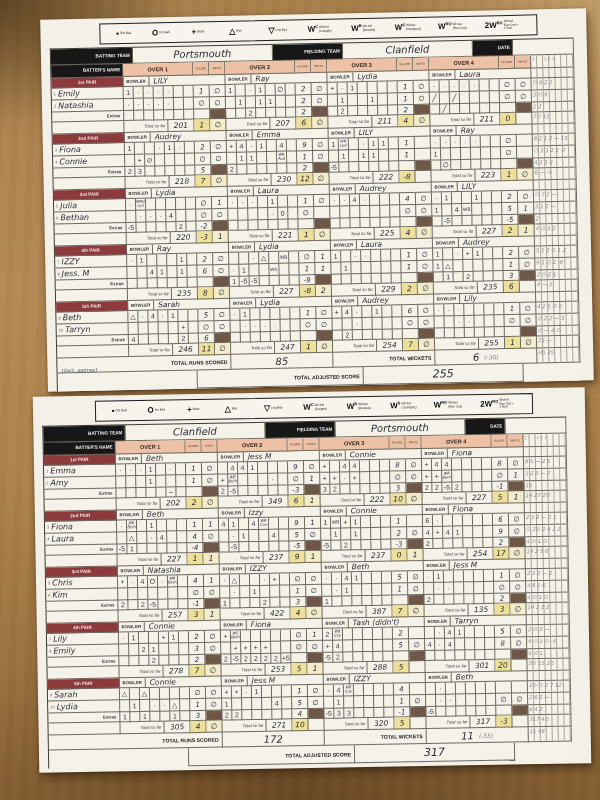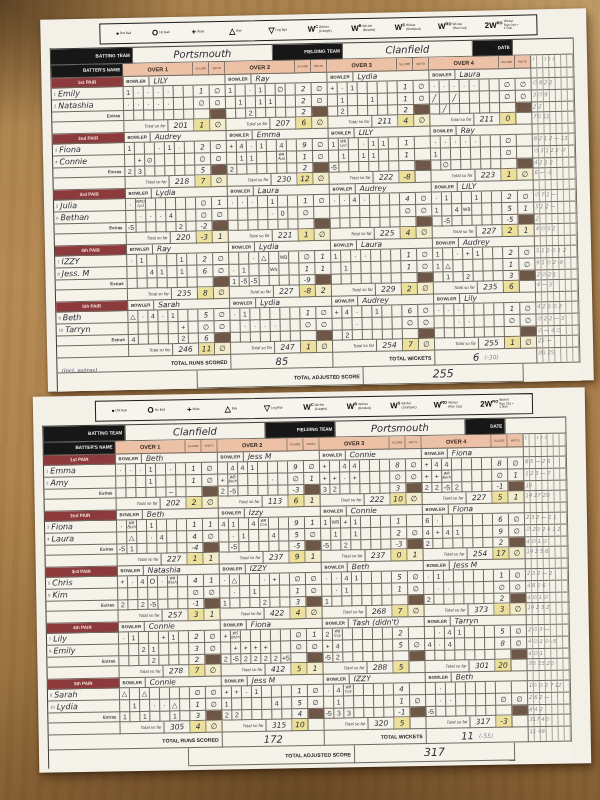--- a/index.html
+++ b/index.html
@@ -1518,21 +1518,21 @@
           <div class="stripnote pencil">10</div>
         </div>
       </div>
       <div class="row" style="height: 12px;">
         <div class="c " style="width: 72px;"></div>
         <div class="c totlbl" style="width: 44px;">Total so far</div>
         <div class="c hw" style="width: 26px; font-size: 7.5px;">202</div>
         <div class="c yellow hw" style="width: 16px; font-size: 7.5px;">2</div>
         <div class="c paleyellow hw" style="width: 16px; font-size: 7.5px;">∅</div>
         <div class="c totlbl" style="width: 44px;">Total so far</div>
-        <div class="c hw" style="width: 26px; font-size: 7.5px;">113</div>
+        <div class="c hw" style="width: 26px; font-size: 7.5px;">349</div>
         <div class="c yellow hw" style="width: 16px; font-size: 7.5px;">6</div>
         <div class="c paleyellow hw" style="width: 16px; font-size: 7.5px;">1</div>
         <div class="c totlbl" style="width: 44px;">Total so far</div>
         <div class="c hw" style="width: 26px; font-size: 7.5px;">222</div>
         <div class="c yellow hw" style="width: 16px; font-size: 7.5px;">10</div>
         <div class="c paleyellow hw" style="width: 16px; font-size: 7.5px;">∅</div>
         <div class="c totlbl" style="width: 44px;">Total so far</div>
         <div class="c hw" style="width: 26px; font-size: 7.5px;">227</div>
         <div class="c yellow hw" style="width: 16px; font-size: 7.5px;">5</div>
         <div class="c paleyellow hw" style="width: 16px; font-size: 7.5px;">1</div>
@@ -1961,25 +1961,25 @@
         <div class="c " style="width: 72px;"></div>
         <div class="c totlbl" style="width: 44px;">Total so far</div>
         <div class="c hw" style="width: 26px; font-size: 7.5px;">257</div>
         <div class="c yellow hw" style="width: 16px; font-size: 7.5px;">3</div>
         <div class="c paleyellow hw" style="width: 16px; font-size: 7.5px;">1</div>
         <div class="c totlbl" style="width: 44px;">Total so far</div>
         <div class="c hw" style="width: 26px; font-size: 7.5px;">422</div>
         <div class="c yellow hw" style="width: 16px; font-size: 7.5px;">4</div>
         <div class="c paleyellow hw" style="width: 16px; font-size: 7.5px;">∅</div>
         <div class="c totlbl" style="width: 44px;">Total so far</div>
-        <div class="c hw" style="width: 26px; font-size: 7.5px;">268</div>
+        <div class="c hw" style="width: 26px; font-size: 7.5px;">387</div>
         <div class="c yellow hw" style="width: 16px; font-size: 7.5px;">7</div>
         <div class="c paleyellow hw" style="width: 16px; font-size: 7.5px;">∅</div>
         <div class="c totlbl" style="width: 44px;">Total so far</div>
-        <div class="c hw" style="width: 26px; font-size: 7.5px;">373</div>
+        <div class="c hw" style="width: 26px; font-size: 7.5px;">135</div>
         <div class="c yellow hw" style="width: 16px; font-size: 7.5px;">3</div>
         <div class="c paleyellow hw" style="width: 16px; font-size: 7.5px;">∅</div>
         <div class="c strip" style="width: 43px;">
           <div class="mc"></div>
           <div class="mc"></div>
           <div class="mc"></div>
           <div class="mc"></div>
           <div class="mc"></div>
           <div class="mc"></div>
           <div class="mc"></div>
@@ -2179,21 +2179,21 @@
           <div class="stripnote pencil">4 ∅ 1</div>
         </div>
       </div>
       <div class="row" style="height: 12px;">
         <div class="c " style="width: 72px;"></div>
         <div class="c totlbl" style="width: 44px;">Total so far</div>
         <div class="c hw" style="width: 26px; font-size: 7.5px;">278</div>
         <div class="c yellow hw" style="width: 16px; font-size: 7.5px;">7</div>
         <div class="c paleyellow hw" style="width: 16px; font-size: 7.5px;">∅</div>
         <div class="c totlbl" style="width: 44px;">Total so far</div>
-        <div class="c hw" style="width: 26px; font-size: 7.5px;">412</div>
+        <div class="c hw" style="width: 26px; font-size: 7.5px;">253</div>
         <div class="c yellow hw" style="width: 16px; font-size: 7.5px;">5</div>
         <div class="c paleyellow hw" style="width: 16px; font-size: 7.5px;">1</div>
         <div class="c totlbl" style="width: 44px;">Total so far</div>
         <div class="c hw" style="width: 26px; font-size: 7.5px;">288</div>
         <div class="c yellow hw" style="width: 16px; font-size: 7.5px;">5</div>
         <div class="c  hw" style="width: 16px; font-size: 7.5px;"></div>
         <div class="c totlbl" style="width: 44px;">Total so far</div>
         <div class="c hw" style="width: 26px; font-size: 7.5px;">301</div>
         <div class="c yellow hw" style="width: 16px; font-size: 7.5px;">20</div>
         <div class="c  hw" style="width: 16px; font-size: 7.5px;"></div>
@@ -2396,21 +2396,21 @@
           <div class="stripnote pencil">8 4 2</div>
         </div>
       </div>
       <div class="row" style="height: 12px;">
         <div class="c " style="width: 72px;"></div>
         <div class="c totlbl" style="width: 44px;">Total so far</div>
         <div class="c hw" style="width: 26px; font-size: 7.5px;">305</div>
         <div class="c yellow hw" style="width: 16px; font-size: 7.5px;">4</div>
         <div class="c paleyellow hw" style="width: 16px; font-size: 7.5px;">∅</div>
         <div class="c totlbl" style="width: 44px;">Total so far</div>
-        <div class="c hw" style="width: 26px; font-size: 7.5px;">315</div>
+        <div class="c hw" style="width: 26px; font-size: 7.5px;">271</div>
         <div class="c yellow hw" style="width: 16px; font-size: 7.5px;">10</div>
         <div class="c  hw" style="width: 16px; font-size: 7.5px;"></div>
         <div class="c totlbl" style="width: 44px;">Total so far</div>
         <div class="c hw" style="width: 26px; font-size: 7.5px;">320</div>
         <div class="c yellow hw" style="width: 16px; font-size: 7.5px;">5</div>
         <div class="c  hw" style="width: 16px; font-size: 7.5px;"></div>
         <div class="c totlbl" style="width: 44px;">Total so far</div>
         <div class="c hw" style="width: 26px; font-size: 7.5px;">317</div>
         <div class="c yellow hw" style="width: 16px; font-size: 7.5px;">-3</div>
         <div class="c  hw" style="width: 16px; font-size: 7.5px;"></div>

